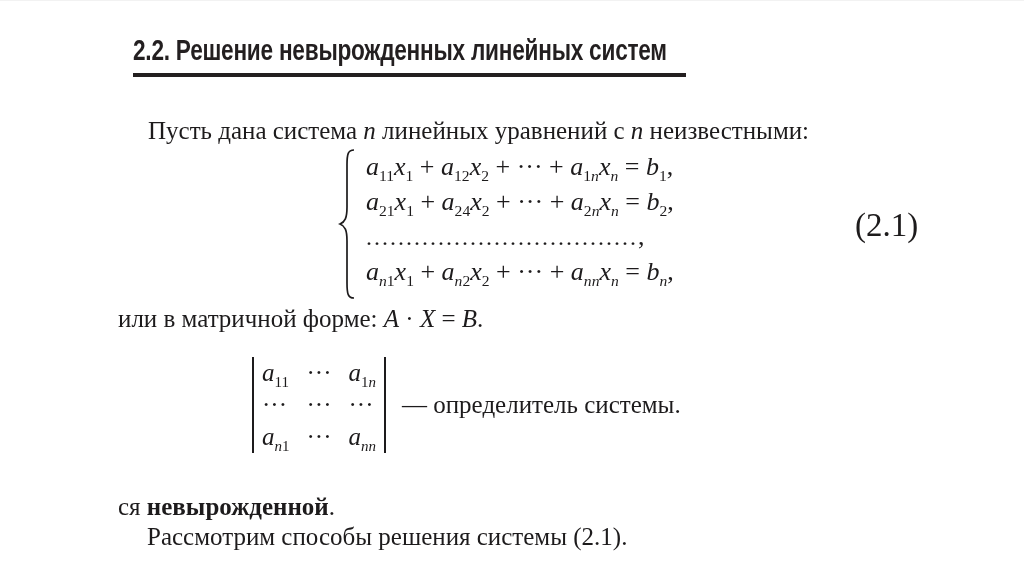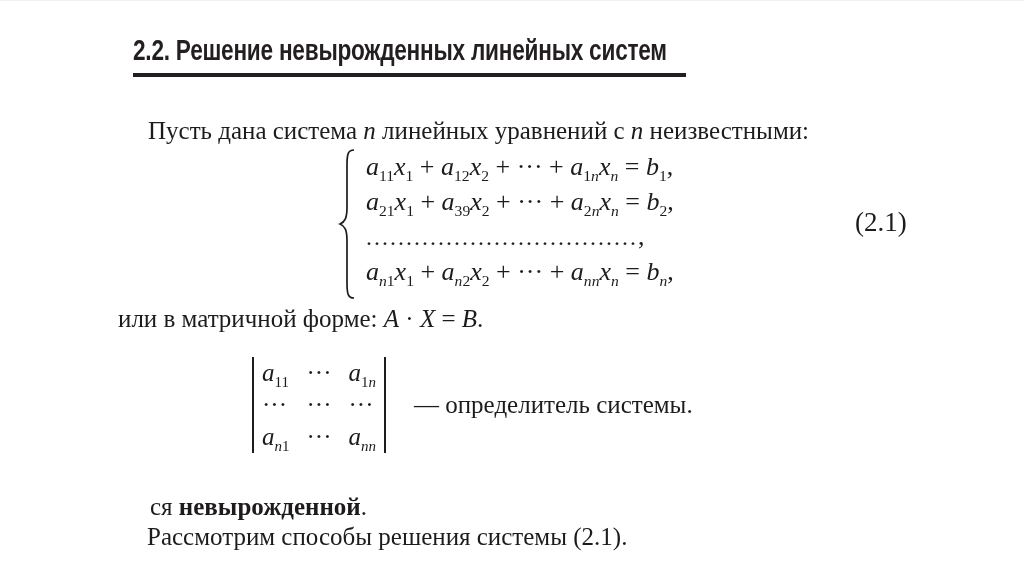--- a/index.html
+++ b/index.html
@@ -18,56 +18,56 @@
     letter-spacing:-0.3px;color:#231f20;white-space:nowrap;
     transform:scaleX(0.78);transform-origin:left center;
   }
   .rule{position:absolute;left:133px;top:72px;width:553px;height:4px;background:#231f20;}
   .intro{position:absolute;left:132px;top:100px;margin:16px;font-size:25px;white-space:nowrap;}
   .system{position:absolute;left:338px;top:148px;display:flex;}
   .brace{flex:0 0 auto;}
   .eqs{margin-left:8px;display:flex;flex-direction:column;}
   .eq-row{font-size:26px;line-height:35px;height:35px;white-space:nowrap;}
   .dotline{letter-spacing:2px;font-size:24px;}
-  .eq-label{position:absolute;left:855px;top:206px;font-size:27px;}
+  .eq-label{position:absolute;left:855px;top:206px;font-size:33px;}
   .matrix-form{position:absolute;left:118px;top:304px;margin:0;font-size:25px;white-space:nowrap;}
   .det{position:absolute;left:247px;top:356px;height:96px;display:flex;align-items:center;}
   .det-prefix{font-size:26px;white-space:nowrap;}
   .det-matrix{
     align-self:stretch;margin-left:5px;
     display:grid;grid-template-columns:auto auto auto;column-gap:17px;
     align-content:space-between;
     border-left:2px solid #1d1b1c;border-right:2px solid #1d1b1c;
     padding:1px 8px;font-size:25px;
   }
   .cell{line-height:30px;white-space:nowrap;}
   .cell.mid{text-align:center;}
-  .det-suffix{font-size:25px;margin-left:28px;white-space:nowrap;}
+  .det-suffix{font-size:25px;margin-left:16px;white-space:nowrap;}
   .para{position:absolute;margin:0;font-size:25px;white-space:nowrap;}
   .p-if1{left:152px;top:461px;}
-  .p-if2{left:118px;top:492px;margin-left:32px;}
+  .p-if2{left:118px;top:492px;}
   .p-consider{left:147px;top:522px;}
 </style>
 </head>
 <body>
 
 <div class="slide" style="background: rgb(255, 255, 255); color: rgb(29, 27, 28);">
 
   <h1 class="title" style="color: rgb(35, 31, 32);">2.2. Решение невырожденных линейных систем</h1>
   <div class="rule" style="background: rgb(35, 31, 32);"></div>
 
   <p class="intro"><span>Пусть дана система </span><i>n</i><span> линейных уравнений с </span><i>n</i><span> неизвестными:</span></p>
 
   <div class="system">
     <svg class="brace" width="20" height="150" viewBox="0 0 20 150" aria-hidden="true">
       <path d="M16 1 C10 1 9 5 9 16 L9 58 C9 69 7 73 2 75 C7 77 9 81 9 92 L9 134 C9 145 10 149 16 149" fill="none" stroke="#1d1b1c" stroke-width="1.7"></path>
     </svg>
     <div class="eqs">
       <div class="eq-row"><i>a</i><sub><span>11</span></sub><i>x</i><sub><span>1</span></sub><span> + </span><i>a</i><sub><span>12</span></sub><i>x</i><sub><span>2</span></sub><span> + ··· + </span><i>a</i><sub><span>1</span><i>n</i></sub><i>x</i><sub><i>n</i></sub><span> = </span><i>b</i><sub><span>1</span></sub><span>,</span></div>
-      <div class="eq-row"><i>a</i><sub><span>21</span></sub><i>x</i><sub><span>1</span></sub><span> + </span><i>a</i><sub><span>39</span></sub><i>x</i><sub><span>2</span></sub><span> + ··· + </span><i>a</i><sub><span>2</span><i>n</i></sub><i>x</i><sub><i>n</i></sub><span> = </span><i>b</i><sub><span>2</span></sub><span>,</span></div>
+      <div class="eq-row"><i>a</i><sub><span>21</span></sub><i>x</i><sub><span>1</span></sub><span> + </span><i>a</i><sub><span>24</span></sub><i>x</i><sub><span>2</span></sub><span> + ··· + </span><i>a</i><sub><span>2</span><i>n</i></sub><i>x</i><sub><i>n</i></sub><span> = </span><i>b</i><sub><span>2</span></sub><span>,</span></div>
       <div class="eq-row"><span class="dotline">..................................</span><span>,</span></div>
       <div class="eq-row"><i>a</i><sub><i>n</i><span>1</span></sub><i>x</i><sub><span>1</span></sub><span> + </span><i>a</i><sub><i>n</i><span>2</span></sub><i>x</i><sub><span>2</span></sub><span> + ··· + </span><i>a</i><sub><i>nn</i></sub><i>x</i><sub><i>n</i></sub><span> = </span><i>b</i><sub><i>n</i></sub><span>,</span></div>
     </div>
   </div>
 
   <div class="eq-label">(2.1)</div>
 
   <p class="matrix-form"><span>или в матричной форме: </span><i>A</i><span> · </span><i>X</i><span> = </span><i>B</i><span>.</span></p>
 
   <div class="det">

